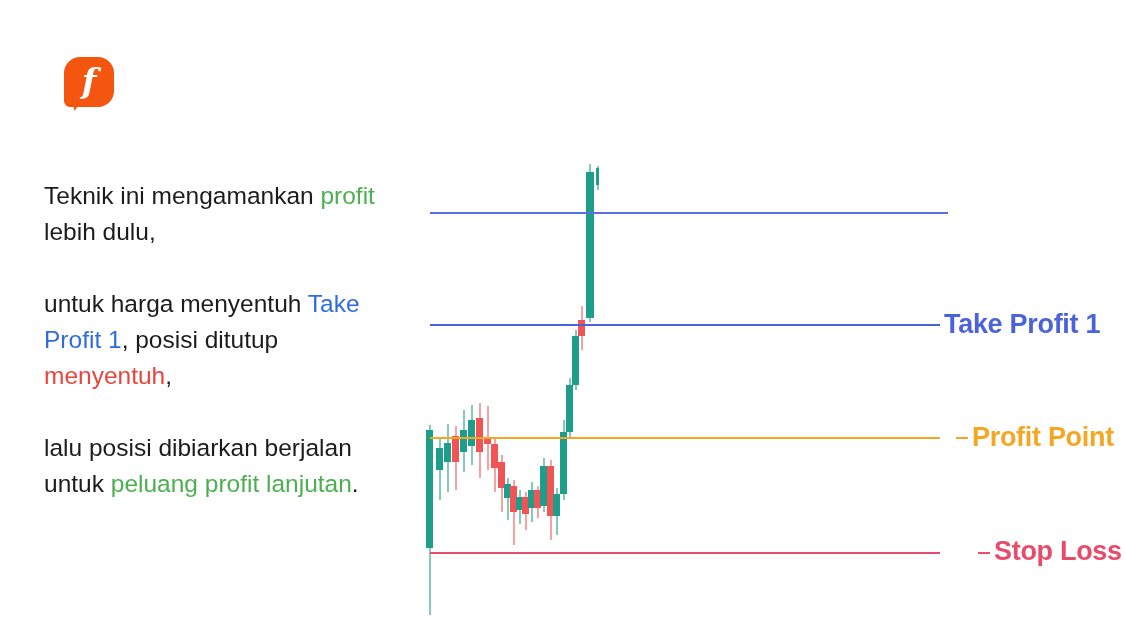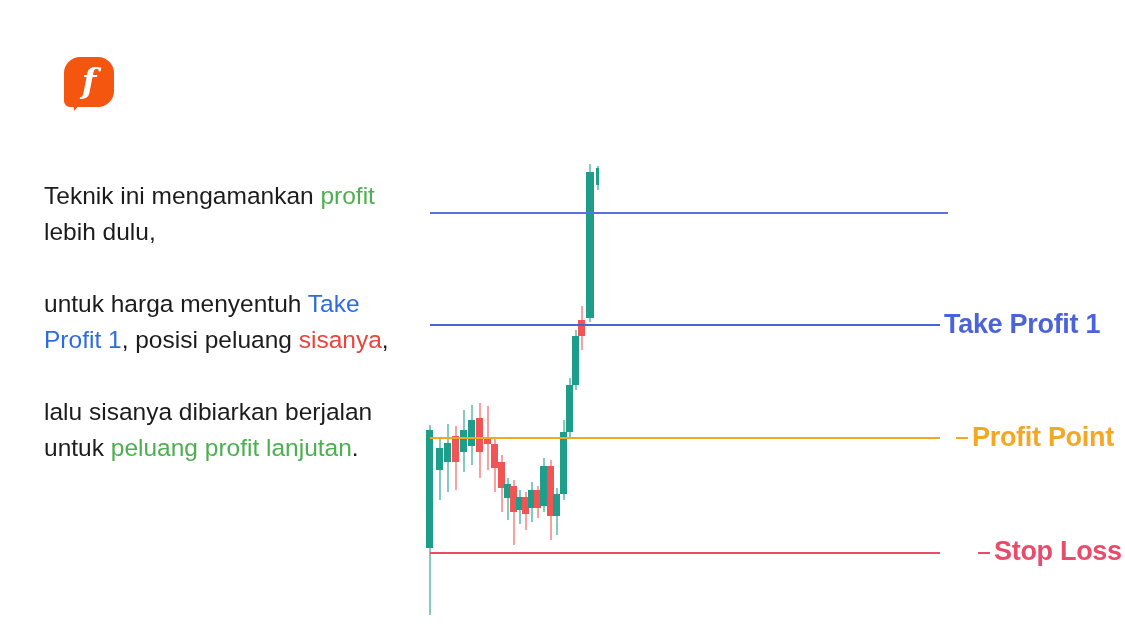--- a/index.html
+++ b/index.html
@@ -75,22 +75,22 @@
     <div id="brand-mark">
       <div class="bubble"></div>
       <div class="tail"></div>
       <div class="glyph">f</div>
     </div>
   </div>
 
 
   <div id="copy">
       <p class="para"><span>Teknik ini mengamankan </span><span class="g">profit</span><span> lebih dulu,</span></p>
-      <p class="para"><span>untuk harga menyentuh </span><span class="b">Take Profit 1</span><span>, posisi peluang </span><span class="r">sisanya</span><span>,</span></p>
-      <p class="para"><span>lalu sisanya dibiarkan berjalan untuk </span><span class="g">peluang profit lanjutan</span><span>.</span></p>
+      <p class="para"><span>untuk harga menyentuh </span><span class="b">Take Profit 1</span><span>, posisi ditutup </span><span class="r">menyentuh</span><span>,</span></p>
+      <p class="para"><span>lalu posisi dibiarkan berjalan untuk </span><span class="g">peluang profit lanjutan</span><span>.</span></p>
     </div>
 
   <div id="chart">
       <div class="candle" style="left: 426px; top: 425px; width: 7px; height: 190px;">
         <div class="wick" style="top: 0px; height: 190px; background: rgb(30, 158, 138); opacity: 0.55;"></div>
         <div class="body" style="top: 5px; height: 118px; background: rgb(30, 158, 138);"></div>
       </div>
       <div class="candle" style="left: 436px; top: 438px; width: 7px; height: 62px;">
         <div class="wick" style="top: 0px; height: 62px; background: rgb(30, 158, 138); opacity: 0.55;"></div>
         <div class="body" style="top: 10px; height: 22px; background: rgb(30, 158, 138);"></div>

